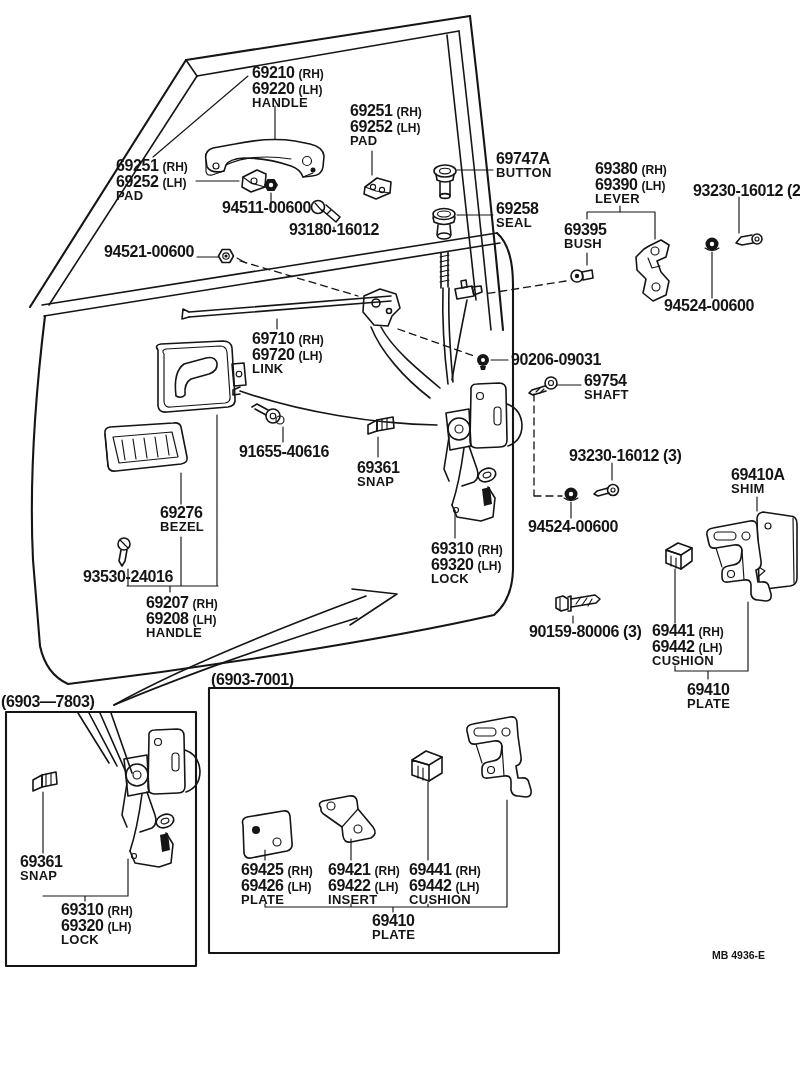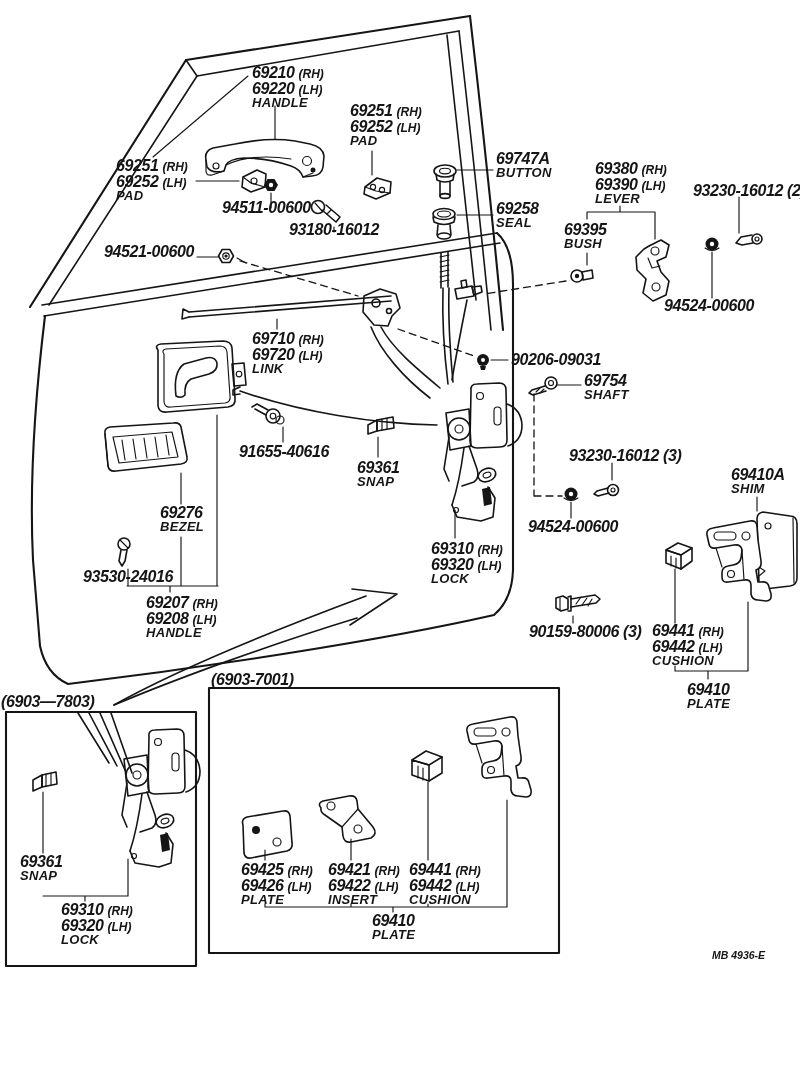--- a/index.html
+++ b/index.html
@@ -1,16 +1,16 @@
 <!DOCTYPE html>
 <html><head>
 <meta charset="utf-8">
 <style>
   html,body{margin:0;padding:0;background:#fff;}
-  .page{position:relative;width:800px;height:1078px;background:var(--paper,#fff);overflow:hidden;font-style:italic;}
+  .page{position:relative;width:800px;height:1078px;background:var(--paper,#fff);overflow:hidden;}
   svg{display:block;}
   .ln{fill:none;stroke:var(--ink,#151515);stroke-width:1.6;stroke-linecap:round;stroke-linejoin:round;}
   .thin{stroke-width:1.15;}
   .thk{stroke-width:2.1;}
   .dash{fill:none;stroke:var(--ink,#151515);stroke-width:1.3;stroke-dasharray:7 5;stroke-linecap:round;}
   .wfill{fill:#fff;stroke:var(--ink,#151515);stroke-width:1.6;stroke-linejoin:round;}
   .bfill{fill:var(--ink,#151515);stroke:none;}
   .num{font-family:"Liberation Sans",sans-serif;font-weight:bold;font-size:16px;letter-spacing:-0.4px;fill:var(--ink,#151515);}
   .suf{font-family:"Liberation Sans",sans-serif;font-weight:bold;font-size:12px;letter-spacing:0;}
   .nm{font-family:"Liberation Sans",sans-serif;font-weight:bold;font-size:13px;letter-spacing:.3px;fill:var(--ink,#151515);}

